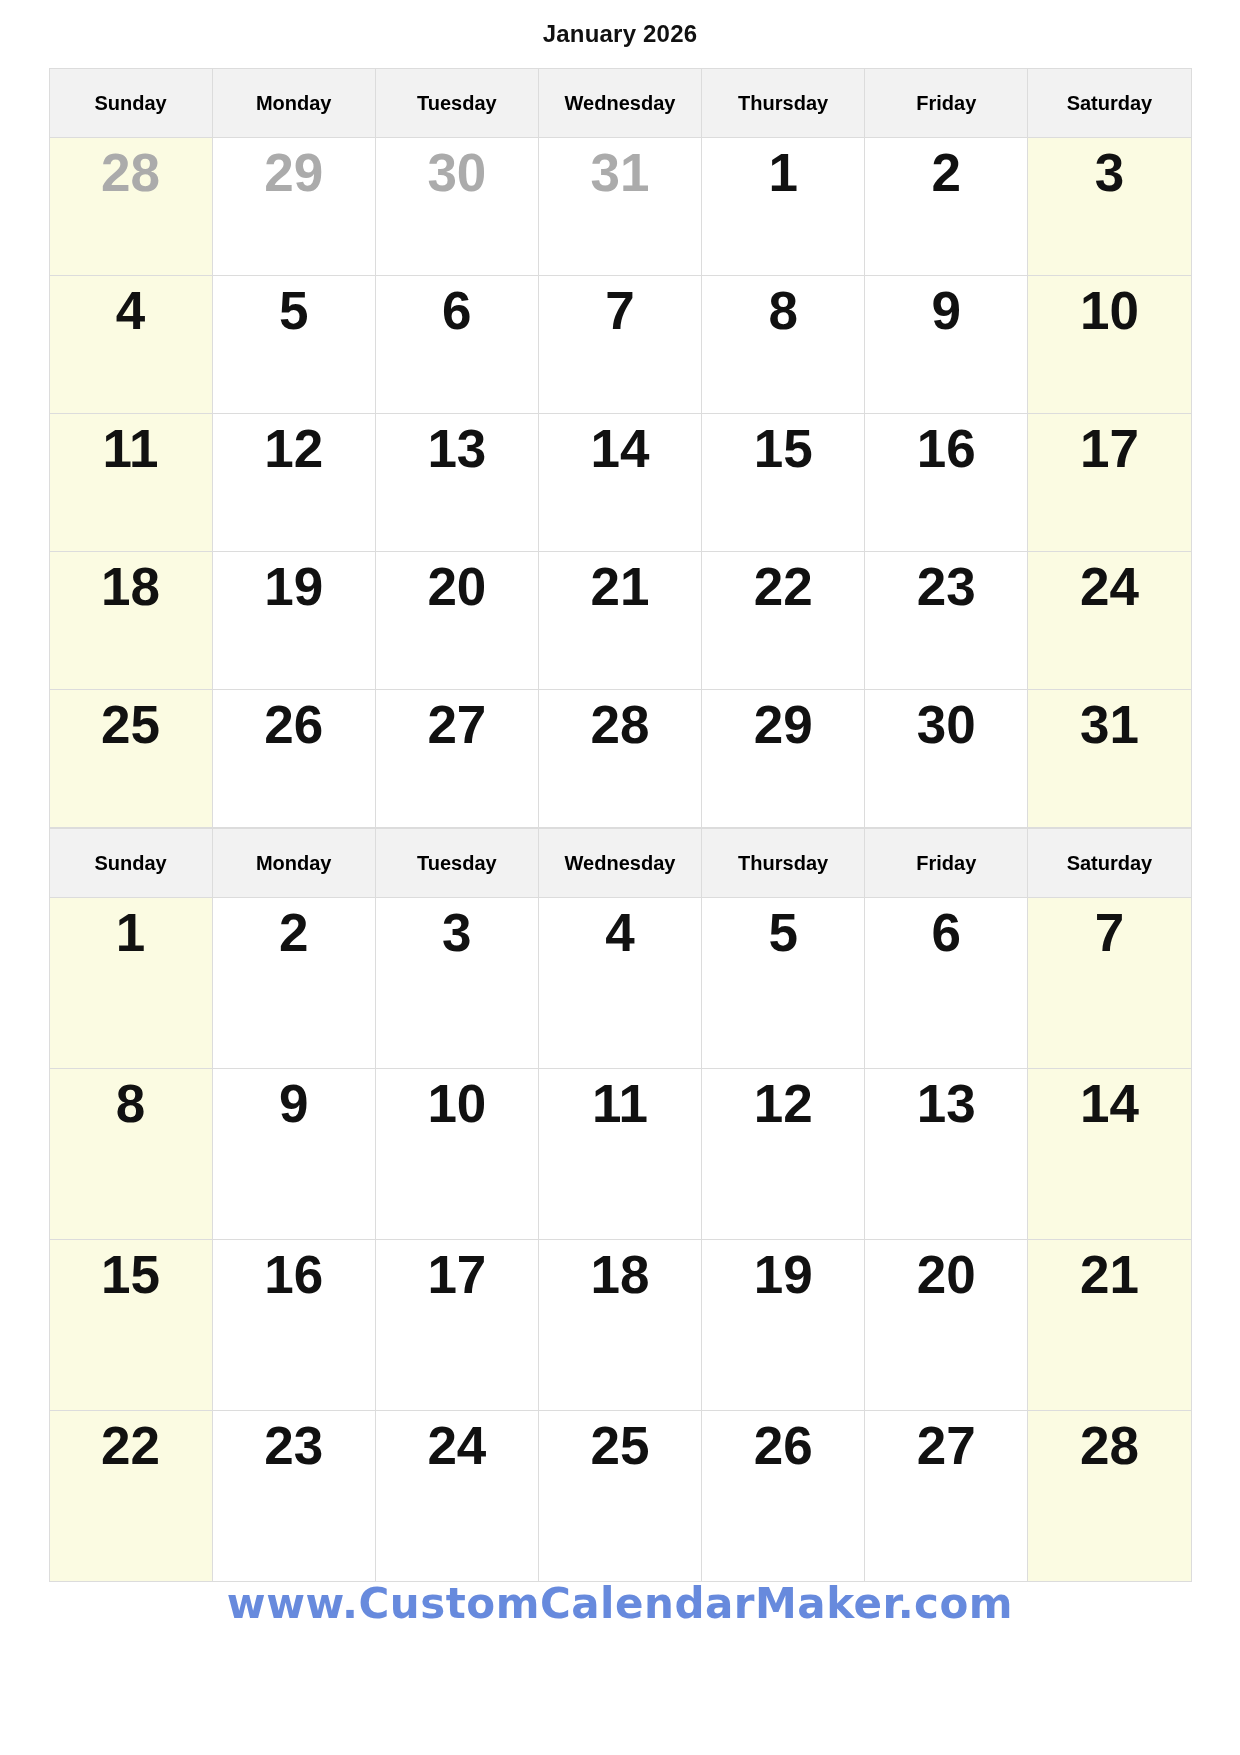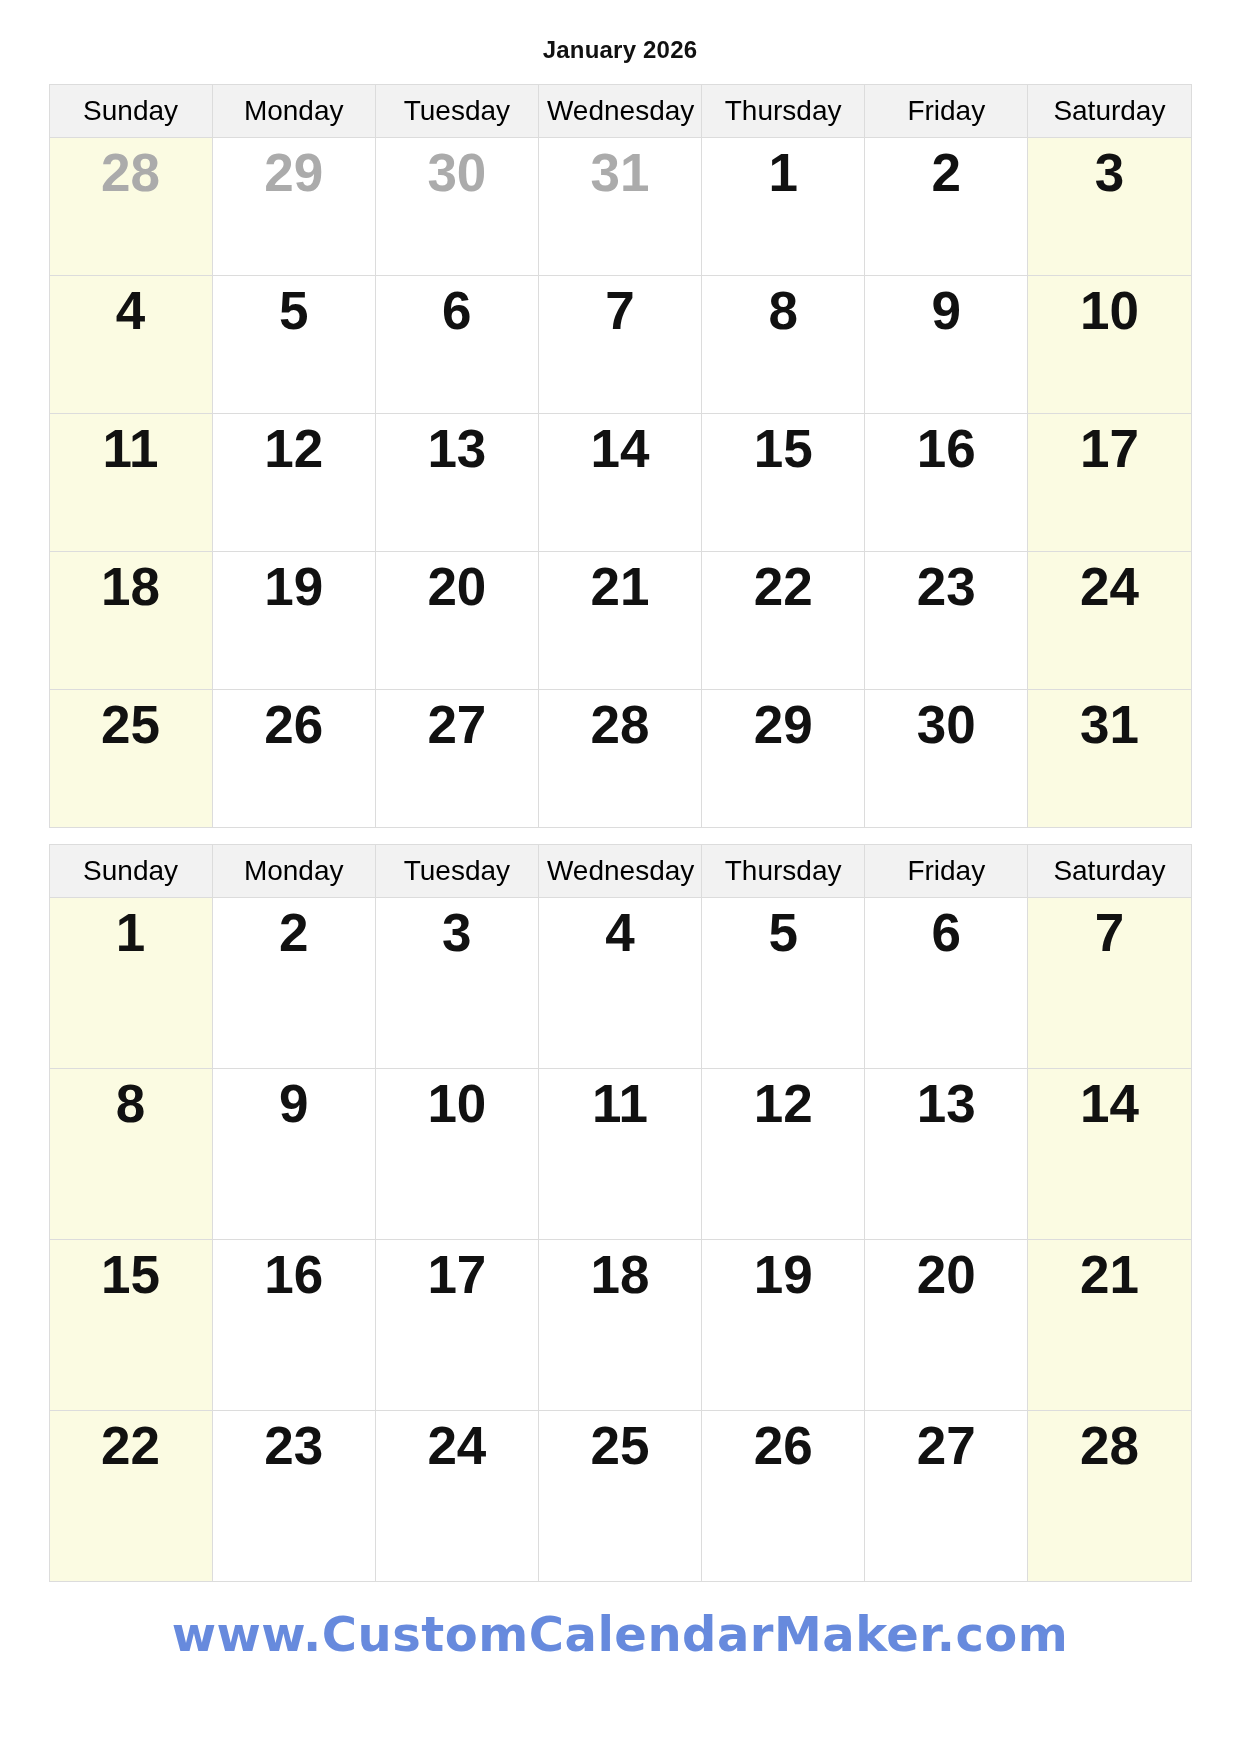--- a/index.html
+++ b/index.html
@@ -12,21 +12,21 @@
     height: 1755px;
     overflow: hidden;
     font-family: "Liberation Sans", sans-serif;
     color: #111111;
   }
   .sheet {
     padding-top: 20px;
   }
   .cal {
     width: 1143px;
-    margin: 16px auto;
+    margin: 0 auto;
   }
   .cal-title {
     margin: 0 0 20px 0;
     text-align: center;
     font-size: 24px;
     line-height: 28px;
     font-weight: 700;
     color: #111111;
     letter-spacing: 0.2px;
   }
@@ -35,26 +35,26 @@
   }
   table.cal-table {
     width: 100%;
     border-collapse: collapse;
     table-layout: fixed;
   }
   .cal-table th {
     height: 36px;
     background: var(--header-bg, #F2F2F2);
     border: 1px solid var(--grid-border, #DCDCDC);
-    font-size: 28px;
-    font-weight: 400;
+    font-size: 20px;
+    font-weight: 700;
     color: #000000;
     text-align: center;
     vertical-align: middle;
-    padding: 8px;
+    padding: 16px;
   }
   .cal-table td {
     height: 133px;
     border: 1px solid var(--grid-border, #DCDCDC);
     background: #ffffff;
     vertical-align: top;
     text-align: center;
     font-size: 53px;
     font-weight: 700;
     color: var(--day-text, #111111);
@@ -64,24 +64,23 @@
   .cal--second .cal-table td {
     height: 166px;
   }
   .cal-table td.weekend {
     background: var(--weekend-bg, #FBFBE2);
   }
   .cal-table td.muted {
     color: var(--muted-day, #ABABAB);
   }
   .site-footer {
-    margin-top: 30px;
     text-align: center;
     font-family: "DejaVu Sans", sans-serif;
-    font-size: 48px;
+    font-size: 42px;
     line-height: 44px;
     font-weight: 700;
     letter-spacing: 0.5px;
     color: var(--footer-blue, #5B81DB);
   }
   .site-footer span {
     opacity: 0.92;
   }
 </style>
 </head>

